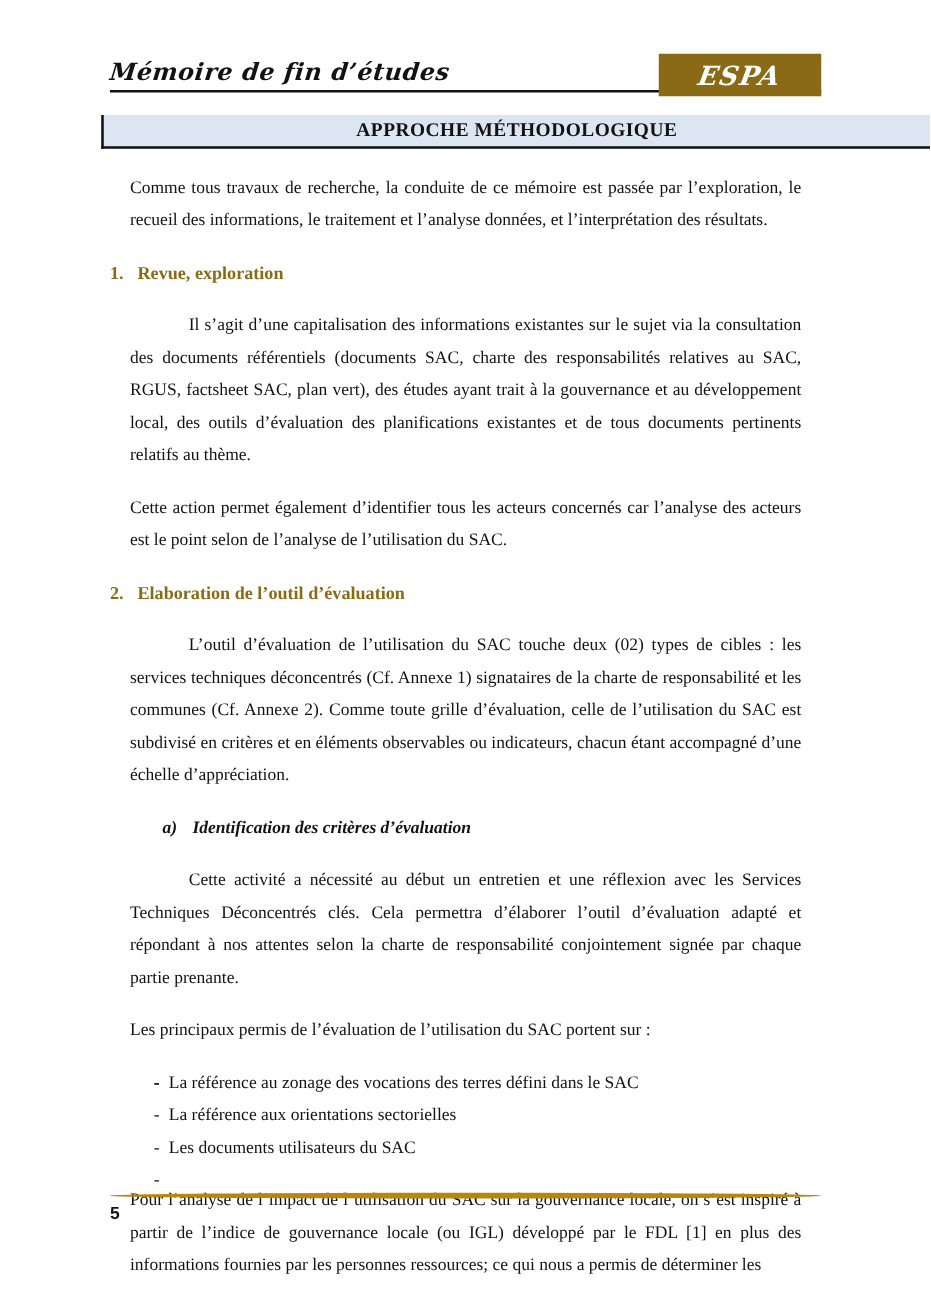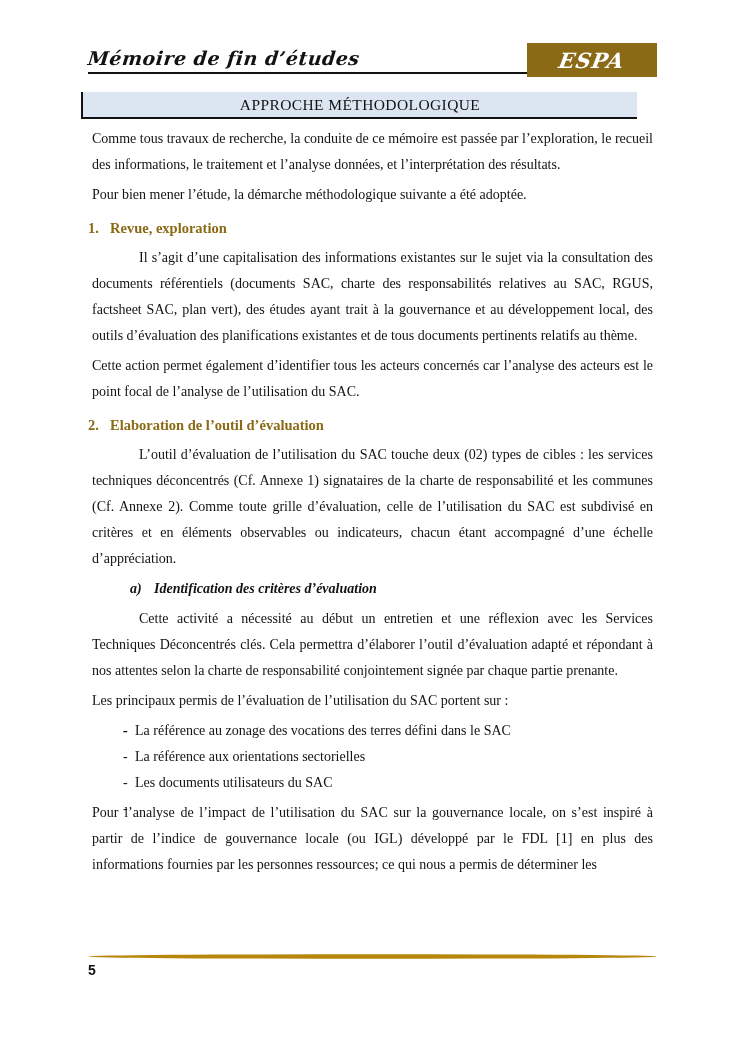--- a/index.html
+++ b/index.html
@@ -41,36 +41,36 @@
   .espa-text{
     color:#ffffff;
     font-family:"DejaVu Serif", serif;
     font-style:italic;font-weight:bold;
     font-size:21px;
     transform:skewX(-10deg);
     letter-spacing:1px;
   }
   
   .banner{
-    position:absolute;left:81px;top:92px;width:556px;
+    position:absolute;left:81px;top:92px;width:663px;
     background:var(--banner-blue);
     border-left:2px solid #111;
     border-bottom:2px solid #111;
     text-align:center;
-    font-weight:normal;
+    font-weight:bold;
     font-size:15.5px;line-height:25px;
     letter-spacing:0.4px;
   }
   
   .body-text{
     position:absolute;left:88px;right:88px;top:122px;
     font-size:14px;line-height:26px;
     text-align:justify;
   }
-  .body-text p{margin:4px;}
+  .body-text p{margin:16px;}
   p.indent{text-indent:47px;}
   .gold-heading{
     color:var(--accent-gold);
     font-weight:bold;
     font-size:14.5px;line-height:26px;
     margin:7px 0 0 0;
     text-align:left;
   }
   .h-num{display:inline-block;min-width:22px;}
   .sub-heading{
@@ -113,26 +113,25 @@
     <div class="espa-box">
       <span class="espa-text">ESPA</span>
     </div>
   </header>
 
   <div class="banner">APPROCHE MÉTHODOLOGIQUE</div>
 
   <main class="body-text">
 
     <p>Comme tous travaux de recherche, la conduite de ce mémoire est passée par l’exploration, le recueil des informations, le traitement et l’analyse données, et l’interprétation des résultats.</p>
-    <p>Pour bien mener l’étude, la démarche méthodologique suivante a été adoptée.</p>
 
     <h3 class="gold-heading"><span class="h-num">1.</span><span>Revue, exploration</span></h3>
 
     <p class="indent">Il s’agit d’une capitalisation des informations existantes sur le sujet via la consultation des documents référentiels (documents SAC, charte des responsabilités relatives au SAC, RGUS, factsheet SAC, plan vert), des études ayant trait à la gouvernance et au développement local, des outils d’évaluation des planifications existantes et de tous documents pertinents relatifs au thème.</p>
-    <p>Cette action permet également d’identifier tous les acteurs concernés car l’analyse des acteurs est le point focal de l’analyse de l’utilisation du SAC.</p>
+    <p>Cette action permet également d’identifier tous les acteurs concernés car l’analyse des acteurs est le point selon de l’analyse de l’utilisation du SAC.</p>
 
     <h3 class="gold-heading"><span class="h-num">2.</span><span>Elaboration de l’outil d’évaluation</span></h3>
 
     <p class="indent">L’outil d’évaluation de l’utilisation du SAC touche deux (02) types de cibles : les services techniques déconcentrés (Cf. Annexe 1) signataires de la charte de responsabilité et les communes (Cf. Annexe 2). Comme toute grille d’évaluation, celle de l’utilisation du SAC est subdivisé en critères et en éléments observables ou indicateurs, chacun étant accompagné d’une échelle d’appréciation.</p>
 
     <div class="sub-heading"><span class="sub-num">a)</span><span>Identification des critères d’évaluation</span></div>
 
     <p class="indent">Cette activité a nécessité au début un entretien et une réflexion avec les Services Techniques Déconcentrés clés. Cela permettra d’élaborer l’outil d’évaluation adapté et répondant à nos attentes selon la charte de responsabilité conjointement signée par chaque partie prenante.</p>
     <p>Les principaux permis de l’évaluation de l’utilisation du SAC portent sur :</p>
 

